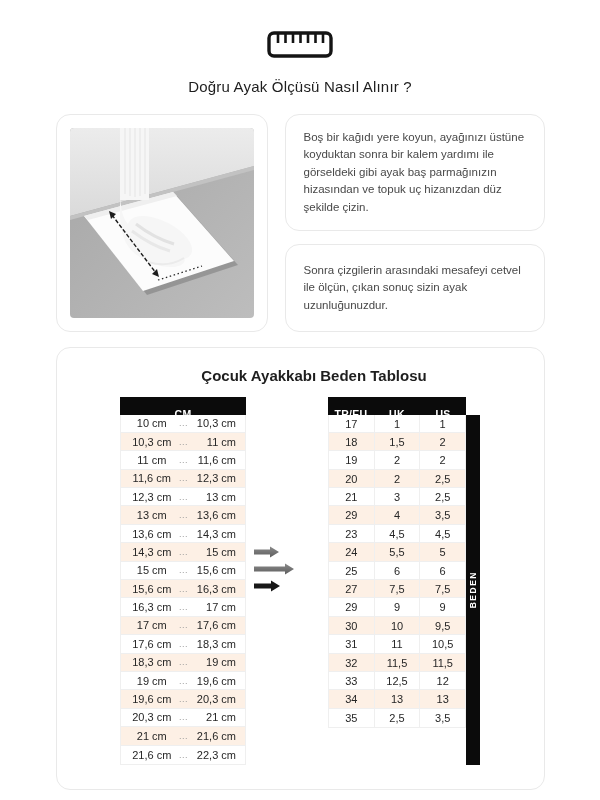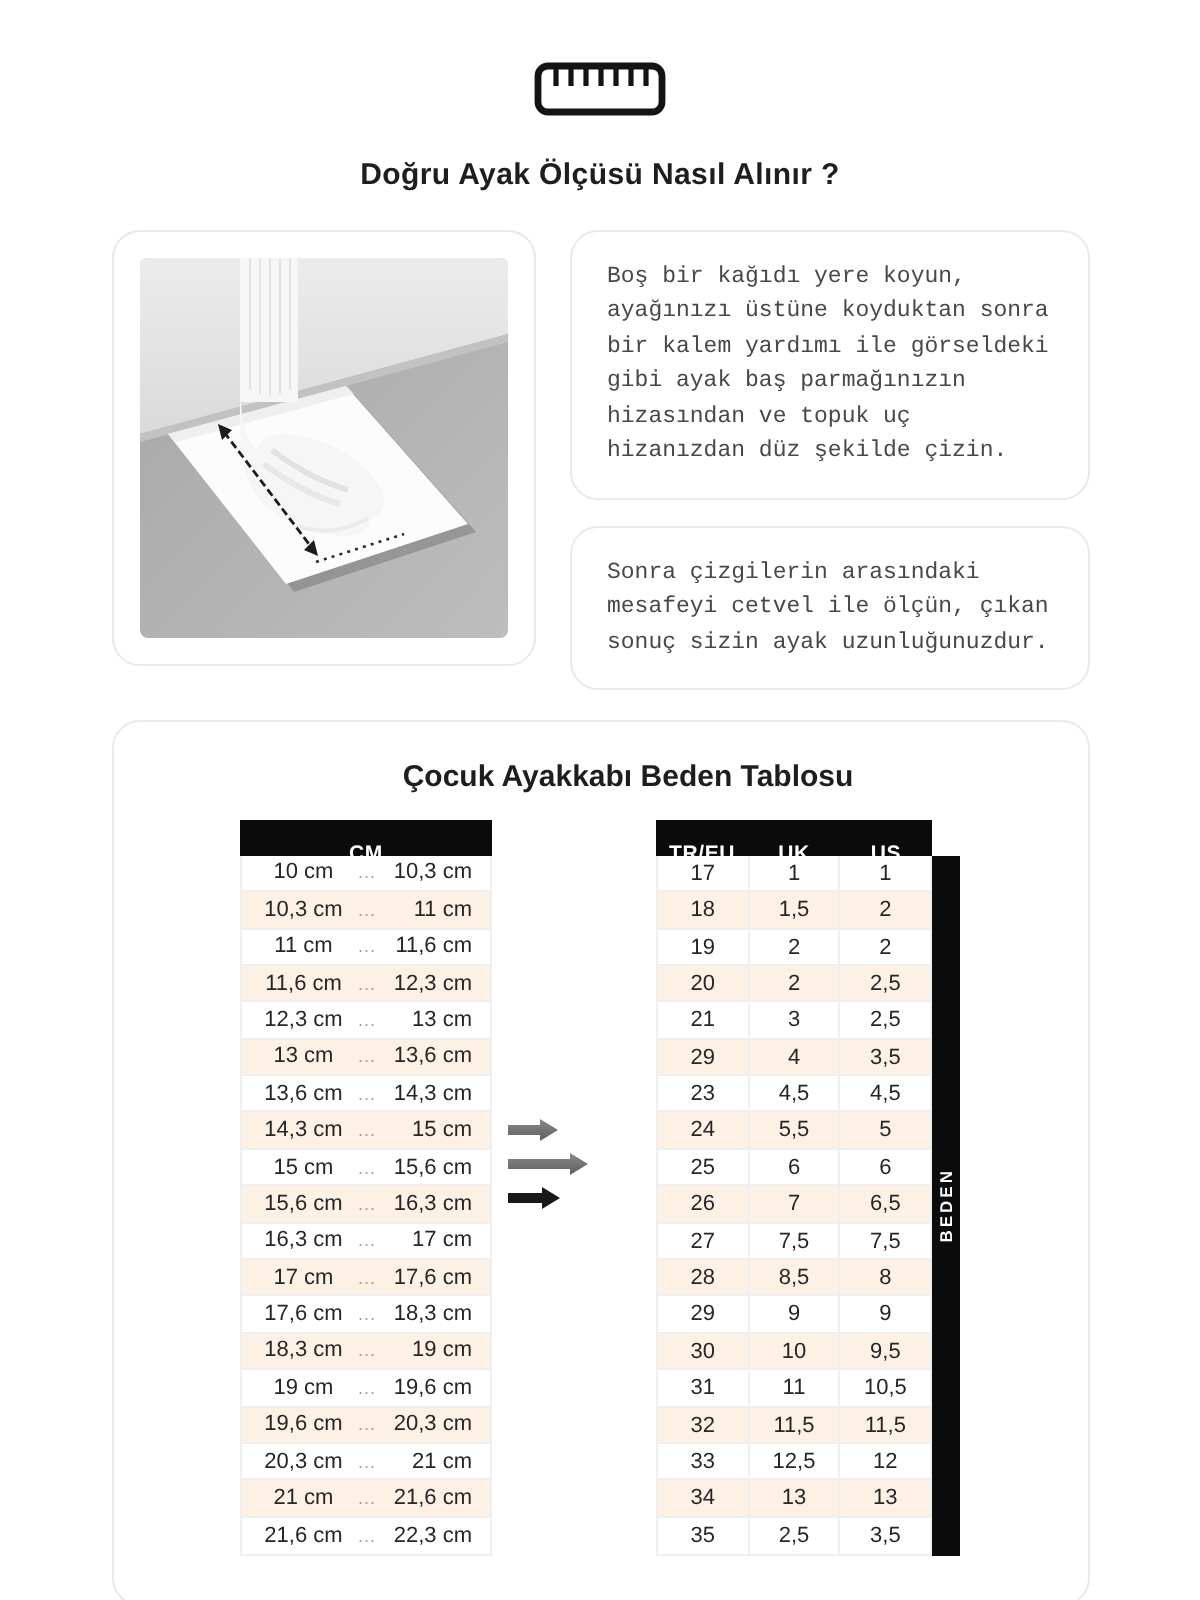--- a/index.html
+++ b/index.html
@@ -4,24 +4,24 @@
 <style>
   * { margin: 0; padding: 0; box-sizing: border-box; }
   html, body { width: 600px; height: 800px; background: #ffffff;
     font-family: "Liberation Sans", sans-serif; color: #2e2e2e; overflow: hidden; }
 
   .page { width: 600px; height: 800px; position: relative; }
 
   
   .ruler-wrap { padding-top: 31px; text-align: center; }
   .page-title { margin-top: 16px; text-align: center; font-size: 15px;
-    font-weight: bold; color: #1e1e1e; letter-spacing: 0.2px; }
+    font-weight: normal; color: #1e1e1e; letter-spacing: 0.2px; }
 
   
-  .howto { width: 489px; margin: 19px auto 0; display: flex; gap: 17px; font-family: Liberation Mono, monospace; }
+  .howto { width: 489px; margin: 19px auto 0; display: flex; gap: 17px; }
   .card { border: 1px solid #e9e9e9; border-radius: 14px; background: #fff; }
   .photo-card { width: 212px; height: 218px; padding: 13px; flex: 0 0 auto; }
   .photo-card svg { display: block; border-radius: 4px; }
   .texts { flex: 1; display: flex; flex-direction: column; gap: 13px; }
   .text-card { flex: 1; padding: 14px 18px; display: flex; align-items: center; }
   .text-card p { font-size: 11.5px; line-height: 1.52; color: #484848; }
 
   
   .size-card { width: 489px; margin: 15px auto 0; padding: 19px 0 24px;
     border: 1px solid #e9e9e9; border-radius: 14px; }
@@ -312,35 +312,25 @@
               <span class="tcell">24</span>
               <span class="tcell">5,5</span>
               <span class="tcell">5</span>
             </div>
             <div class="trow">
               <span class="tcell">25</span>
               <span class="tcell">6</span>
               <span class="tcell">6</span>
             </div>
             <div class="trow">
-              <span class="tcell">26</span>
-              <span class="tcell">7</span>
-              <span class="tcell">6,5</span>
-            </div>
-            <div class="trow">
               <span class="tcell">27</span>
               <span class="tcell">7,5</span>
               <span class="tcell">7,5</span>
             </div>
             <div class="trow">
-              <span class="tcell">28</span>
-              <span class="tcell">8,5</span>
-              <span class="tcell">8</span>
-            </div>
-            <div class="trow">
               <span class="tcell">29</span>
               <span class="tcell">9</span>
               <span class="tcell">9</span>
             </div>
             <div class="trow">
               <span class="tcell">30</span>
               <span class="tcell">10</span>
               <span class="tcell">9,5</span>
             </div>
             <div class="trow">

